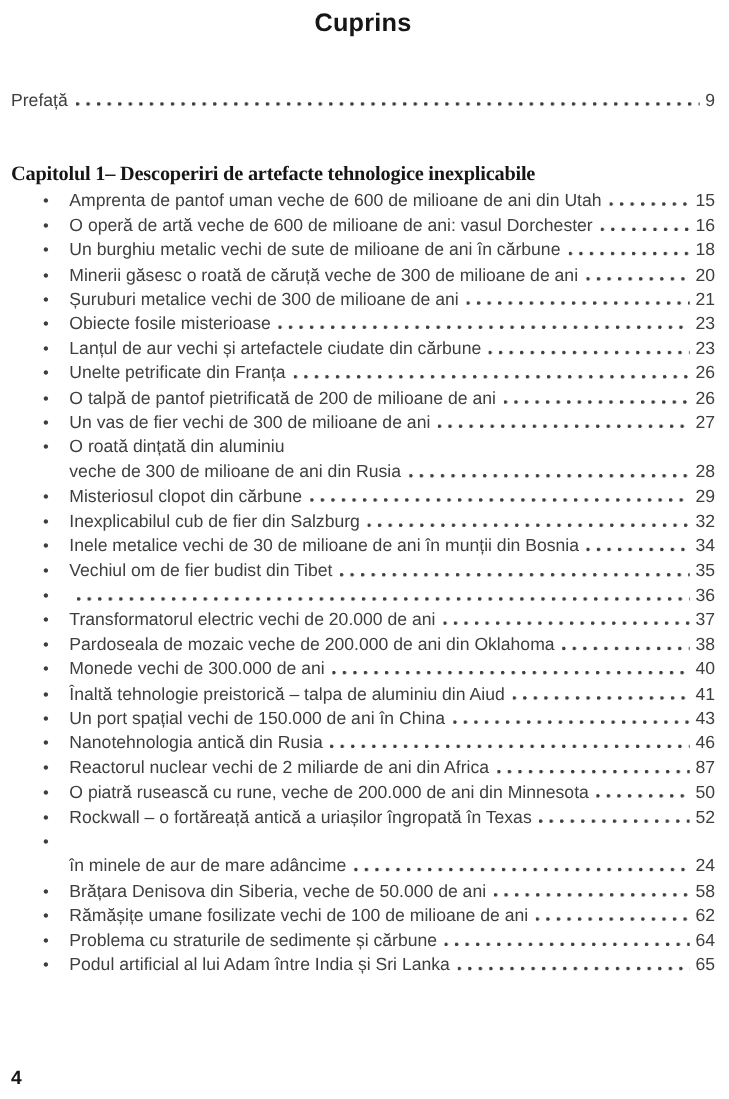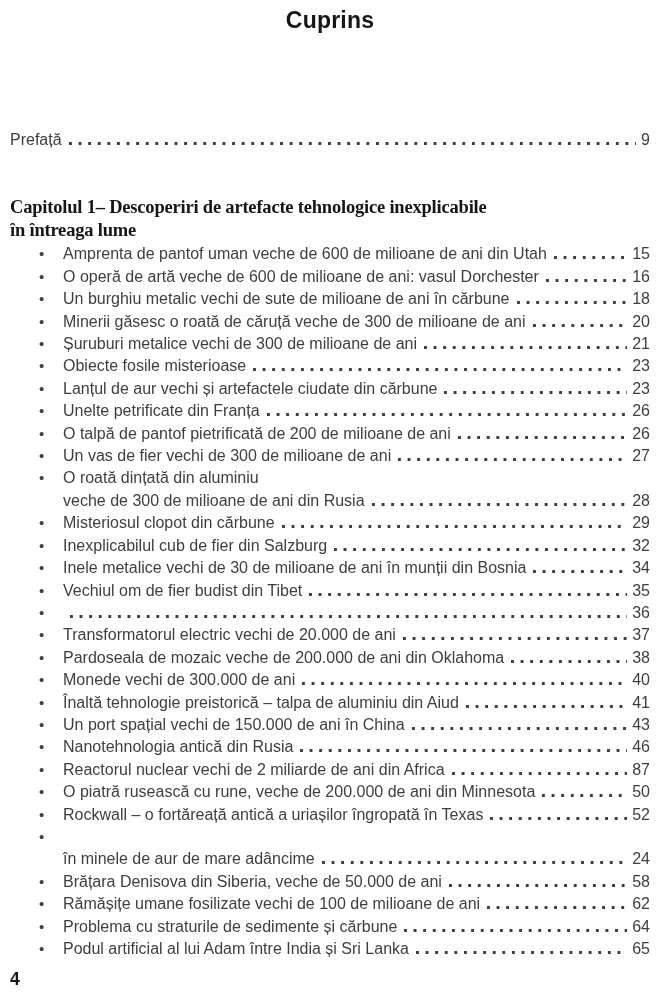--- a/index.html
+++ b/index.html
@@ -30,21 +30,21 @@
     color: var(--heading);
     letter-spacing: 0.2px;
   }
   .row {
     display: flex;
     align-items: baseline;
     line-height: 22.4px;
     font-size: 16px;
     overflow: hidden;
   }
-  .row.preface { margin-top: 95px; }
+  .row.preface { margin-top: 47px; }
   .bullet {
     flex: none;
     width: 53px;
     padding-left: 29px;
     font-size: 15px;
   }
   .txt { flex: none; white-space: nowrap; }
   .leader {
     flex: 1 1 auto;
     min-width: 10px;
@@ -84,21 +84,20 @@
   <h1 class="title">Cuprins</h1>
 
   <div class="row preface">
     <span class="txt">Prefață</span>
     <span class="leader"></span>
     <span class="pnum">9</span>
   </div>
 
   <h2 class="chapter">
     <span>Capitolul 1– Descoperiri de artefacte tehnologice inexplicabile</span>
-    <span>în întreaga lume</span>
   </h2>
 
   <div class="toc-list">
       <div class="row entry">
     <span class="bullet">•</span>
     <span class="txt">Amprenta de pantof uman veche de 600 de milioane de ani din Utah</span>
     <span class="leader"></span>
     <span class="pnum">15</span>
   </div>
       <div class="row entry">

